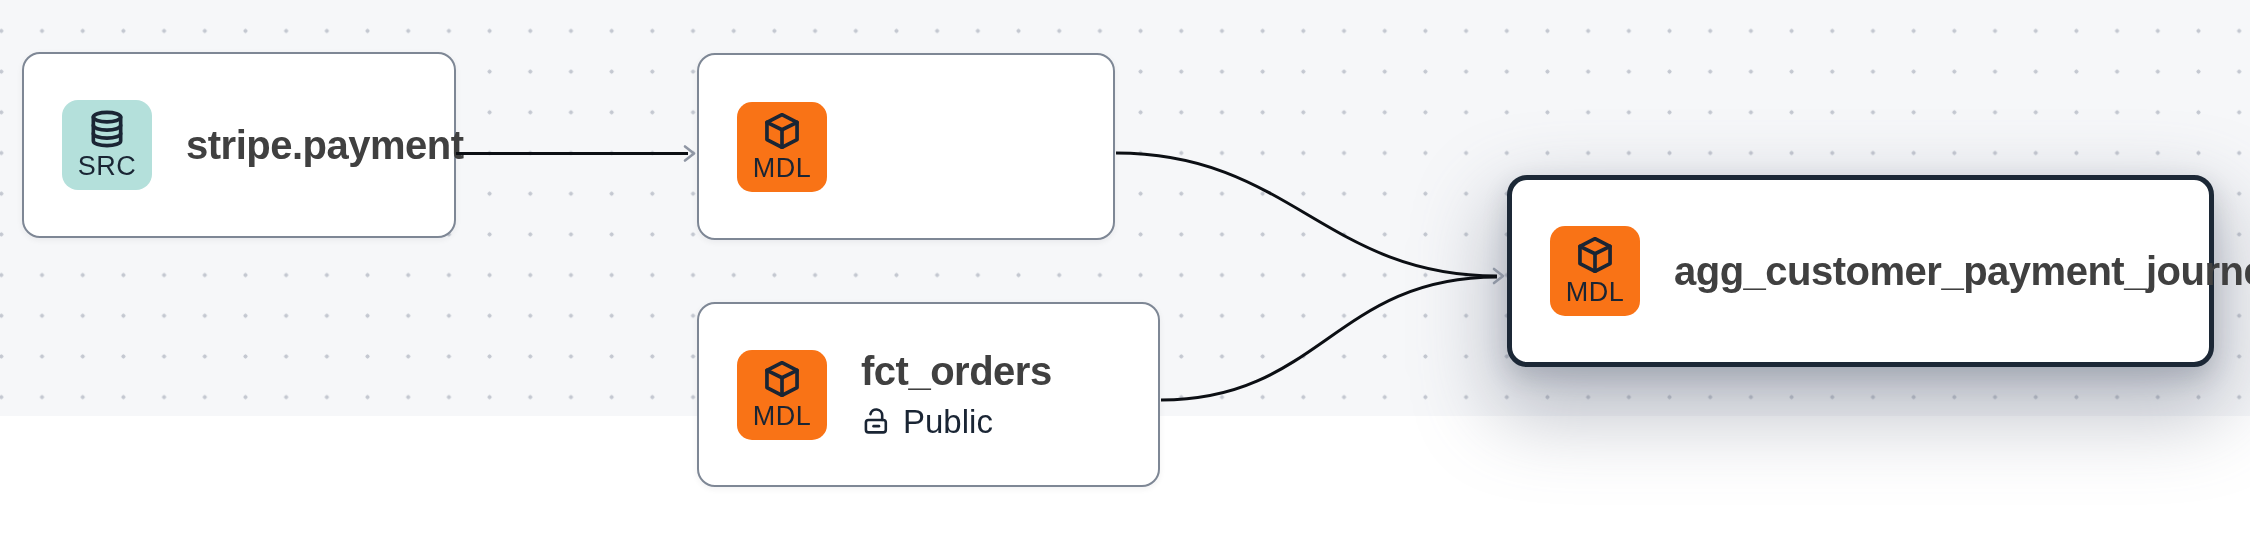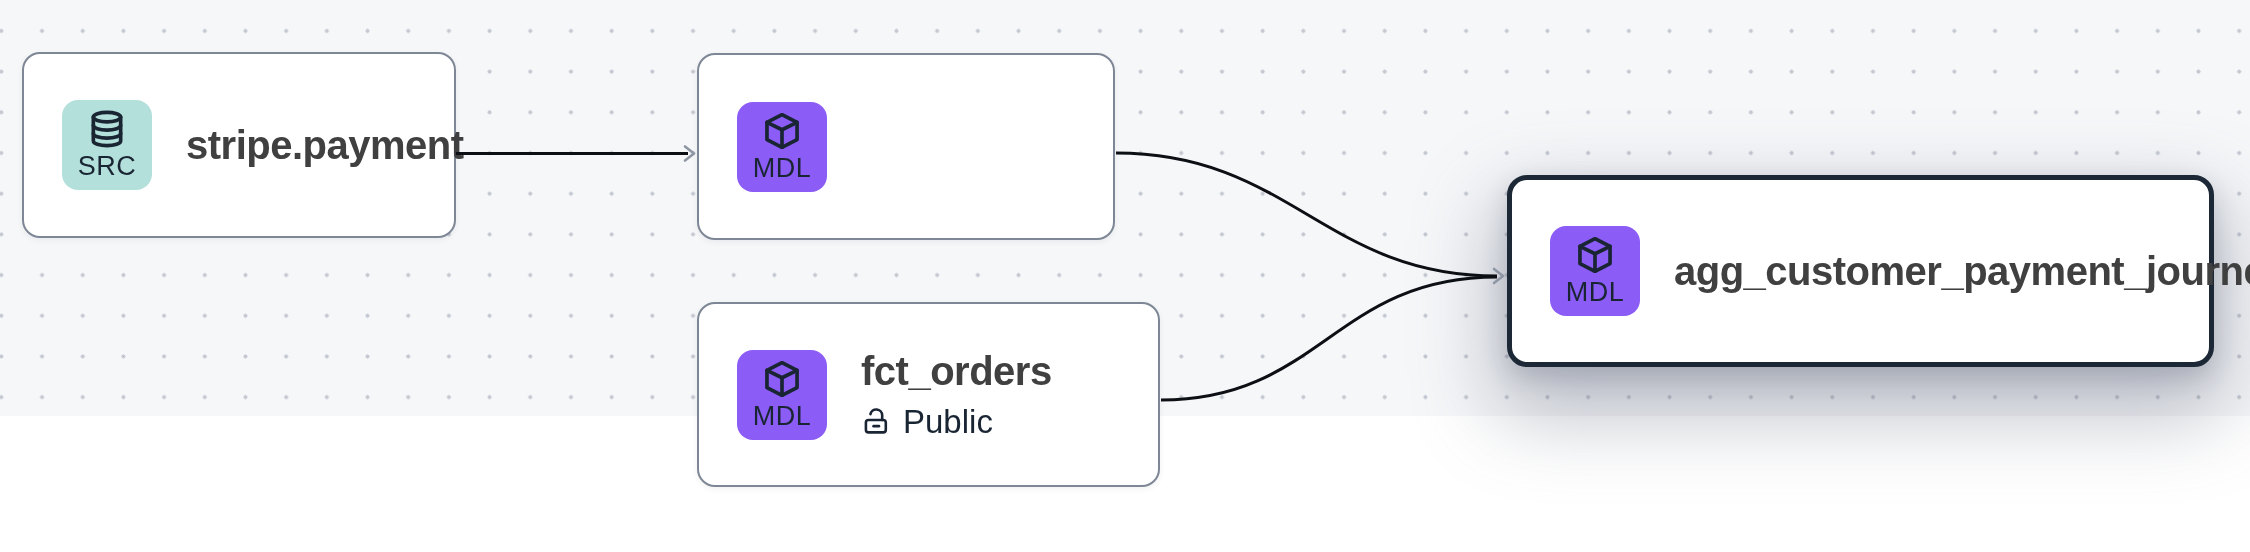--- a/index.html
+++ b/index.html
@@ -58,21 +58,21 @@
     width: 90px;
     height: 90px;
     border-radius: 16px;
     display: flex;
     flex-direction: column;
     align-items: center;
     justify-content: center;
     color: #1a2534;
   }
   .badge-teal { background: #b4e0db; }
-  .badge-blue { background: #8b5cf6; }
+  .badge-blue { background: #f97316; border-radius: 15px; }
   .badge svg { width: 42px; height: 42px; }
   .badge-label {
     font-size: 27px;
     font-weight: 500;
     letter-spacing: 0.5px;
     margin-top: 1px;
     color: #1a2534;
   }
   .node-title {
     font-size: 40px;

